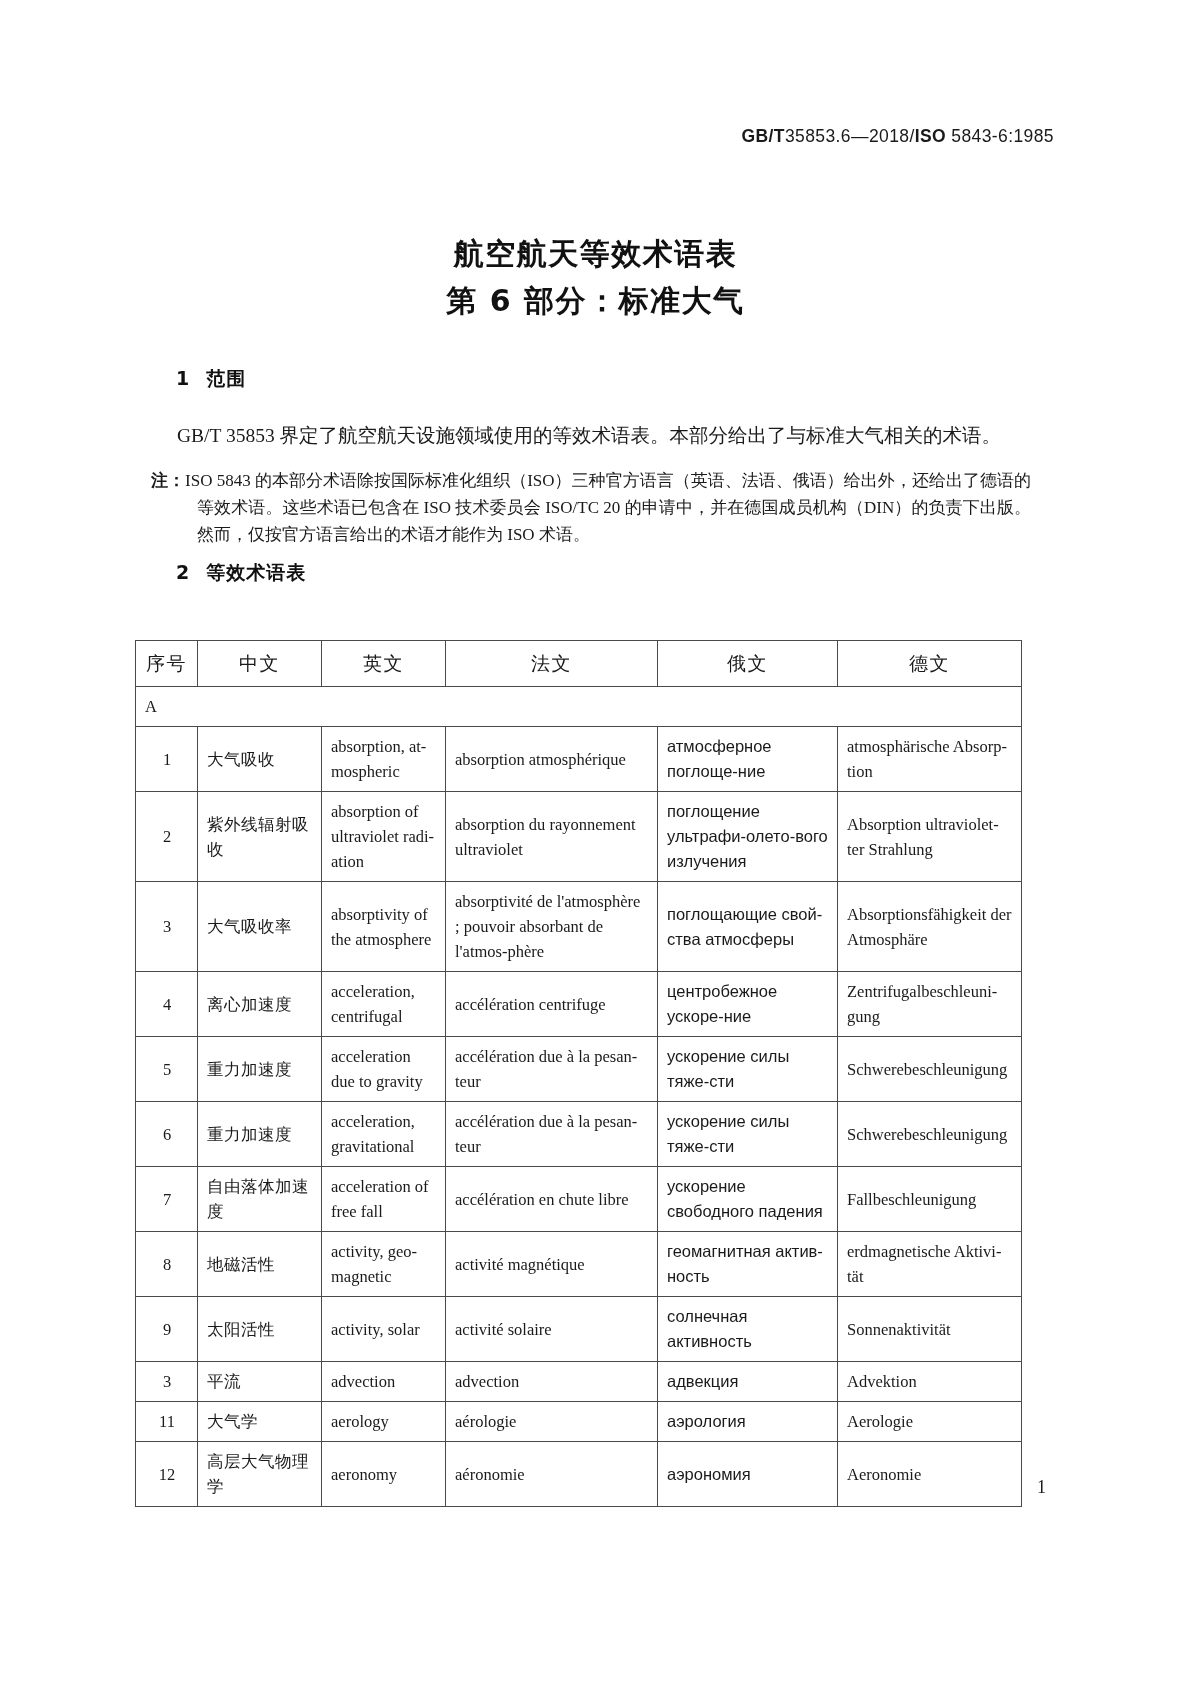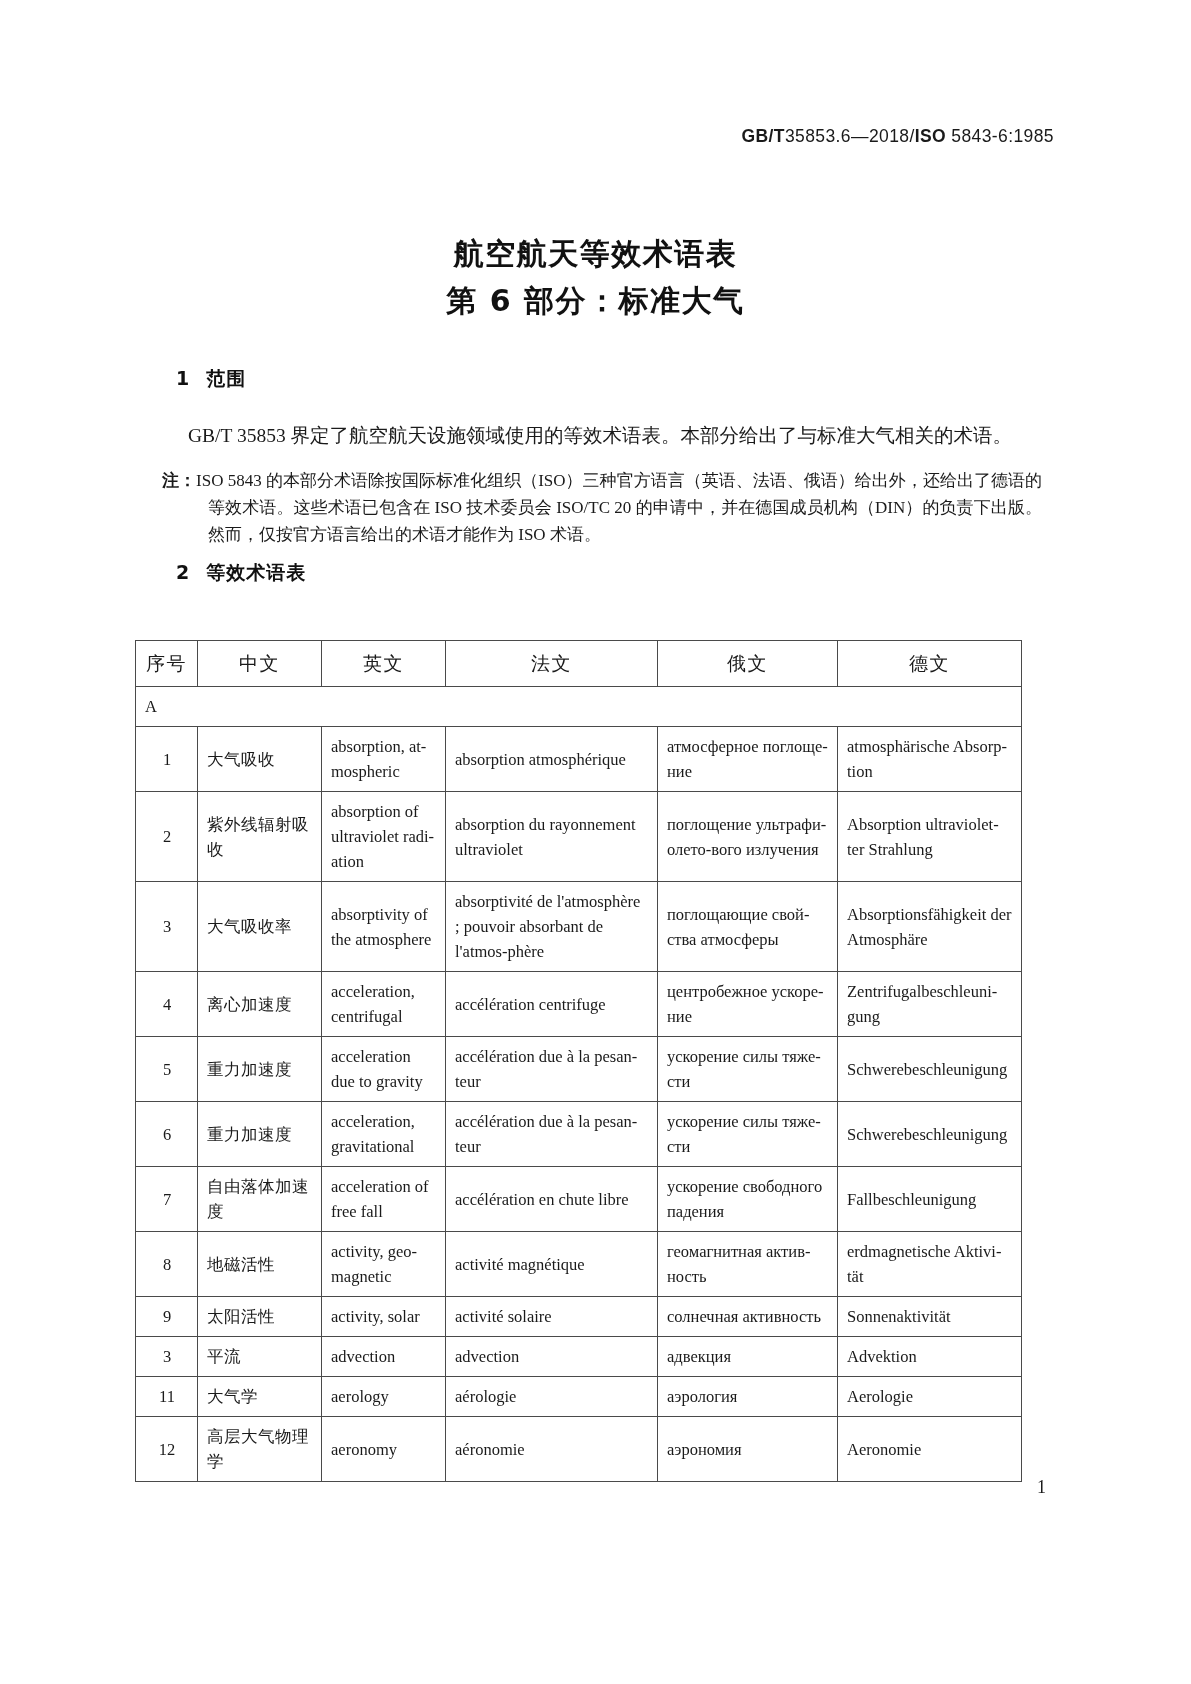--- a/index.html
+++ b/index.html
@@ -66,21 +66,21 @@
     white-space: nowrap;
     margin-left: 44px;
   }
   .section-heading .num { margin-right: 16px; font-weight: bold; }
   #sec1 { left: 132px; top: 366px; }
   #sec2 { left: 132px; top: 560px; }
 
   
   .scope-block {
     position: absolute;
-    left: 146px;
+    left: 135px;
     top: 420px;
     width: 912px;
   }
   .para {
     font-family: "Liberation Serif", "DejaVu Serif", serif;
     font-size: 19.5px;
     line-height: 31px;
     text-align: justify;
     text-justify: inter-character;
     color: #1a1a1a;
@@ -152,21 +152,21 @@
     letter-spacing: 0.5px;
   }
   td.group-head {
     font-weight: bold;
     font-family: "Liberation Serif", "DejaVu Serif", serif;
     font-size: 18px;
     padding: 9px 8px 9px 16px;
     text-align: left;
   }
   td.cell-lat { font-family: "Liberation Serif", "DejaVu Serif", serif; }
-  td.cell-ru  { font-family: Liberation Serif, serif; }
+  td.cell-ru  { font-family: Liberation Sans, sans-serif; }
 
   
   td.cell-no { vertical-align: middle; }
 
   
   .page-number {
     position: absolute;
     right: 145px;
     bottom: 186px;
     font-family: "Liberation Serif", "DejaVu Serif", serif;

